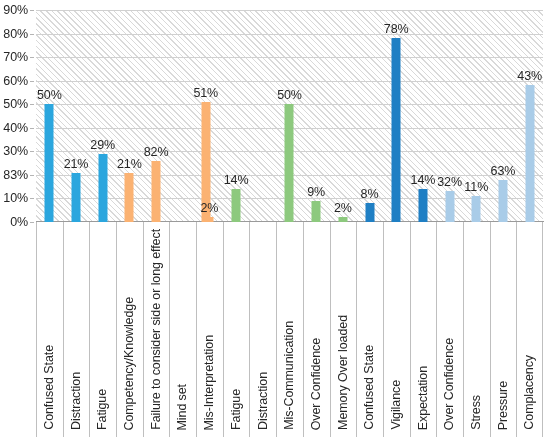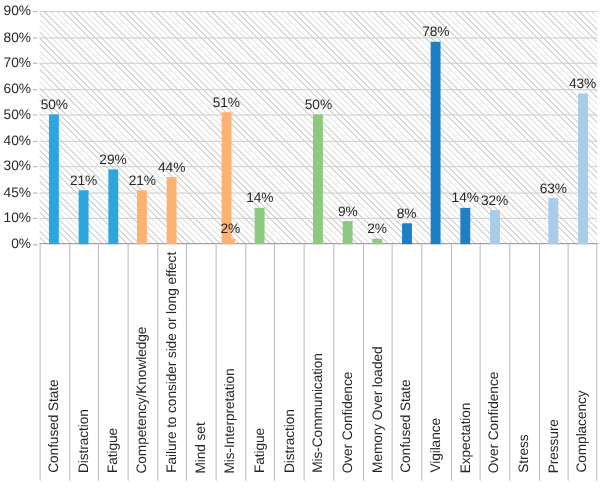--- a/index.html
+++ b/index.html
@@ -162,21 +162,21 @@
 </head>
 <body>
 
 <div id="chart-root">
 
   <div id="y-axis-labels">
       <div class="y-tick-label" style="top: 222px;">0%</div>
       <div class="y-tick-mark" style="top: 222px;"></div>
       <div class="y-tick-label" style="top: 198.444px;">10%</div>
       <div class="y-tick-mark" style="top: 198.444px;"></div>
-      <div class="y-tick-label" style="top: 174.889px;">45%</div>
+      <div class="y-tick-label" style="top: 174.889px;">83%</div>
       <div class="y-tick-mark" style="top: 174.889px;"></div>
       <div class="y-tick-label" style="top: 151.333px;">30%</div>
       <div class="y-tick-mark" style="top: 151.333px;"></div>
       <div class="y-tick-label" style="top: 127.778px; text-align: right;">40%</div>
       <div class="y-tick-mark" style="top: 127.778px;"></div>
       <div class="y-tick-label" style="top: 104.222px;">50%</div>
       <div class="y-tick-mark" style="top: 104.222px;"></div>
       <div class="y-tick-label" style="top: 80.6667px;">60%</div>
       <div class="y-tick-mark" style="top: 80.6667px;"></div>
       <div class="y-tick-label" style="top: 57.1111px;">70%</div>
@@ -213,21 +213,21 @@
       <div class="bar-slot" style="left: 53.3684px; width: 26.6842px;">
         <div class="bar" style="height: 68.3111px; background: rgb(43, 166, 222);"></div>
         <div class="bar-label" style="top: 128.689px;">29%</div>
       </div>
       <div class="bar-slot" style="left: 80.0526px; width: 26.6842px;">
         <div class="bar" style="height: 49.4667px; background: rgb(251, 178, 114);"></div>
         <div class="bar-label" style="top: 147.533px;">21%</div>
       </div>
       <div class="bar-slot" style="left: 106.737px; width: 26.6842px;">
         <div class="bar" style="height: 61.2444px; background: rgb(251, 178, 114);"></div>
-        <div class="bar-label" style="top: 135.756px;">44%</div>
+        <div class="bar-label" style="top: 135.756px;">82%</div>
       </div>
       <div class="bar-slot" style="left: 133.421px; width: 26.6842px; margin-left: 23px;">
         <div class="bar" style="height: 120.133px; background: rgb(251, 178, 114);"></div>
         <div class="bar-label" style="top: 76.8667px;">51%</div>
       </div>
       <div class="bar-slot" style="left: 160.105px; width: 26.6842px;">
         <div class="bar" style="height: 4.71111px; background: rgb(251, 178, 114);"></div>
         <div class="bar-label" style="top: 192.289px;">2%</div>
       </div>
       <div class="bar-slot" style="left: 186.789px; width: 26.6842px;">
@@ -255,20 +255,24 @@
         <div class="bar-label" style="top: 13.2667px; text-align: center;">78%</div>
       </div>
       <div class="bar-slot" style="left: 373.579px; width: 26.6842px;">
         <div class="bar" style="height: 32.9778px; background: rgb(31, 127, 196);"></div>
         <div class="bar-label" style="top: 164.022px;">14%</div>
       </div>
       <div class="bar-slot" style="left: 400.263px; width: 26.6842px;">
         <div class="bar" style="height: 30.6222px; background: rgb(169, 204, 232);"></div>
         <div class="bar-label" style="top: 166.378px;">32%</div>
       </div>
+      <div class="bar-slot" style="left: 426.947px; width: 26.6842px;">
+        <div class="bar" style="height: 25.9111px; background: rgb(169, 204, 232);"></div>
+        <div class="bar-label" style="top: 171.089px;">11%</div>
+      </div>
       <div class="bar-slot" style="left: 453.632px; width: 26.6842px;">
         <div class="bar" style="height: 42.4px; background: rgb(169, 204, 232);"></div>
         <div class="bar-label" style="top: 154.6px;">63%</div>
       </div>
       <div class="bar-slot" style="left: 480.316px; width: 26.6842px;">
         <div class="bar" style="height: 136.622px; background: rgb(169, 204, 232);"></div>
         <div class="bar-label" style="top: 60.3778px;">43%</div>
       </div>
     </div>
 

